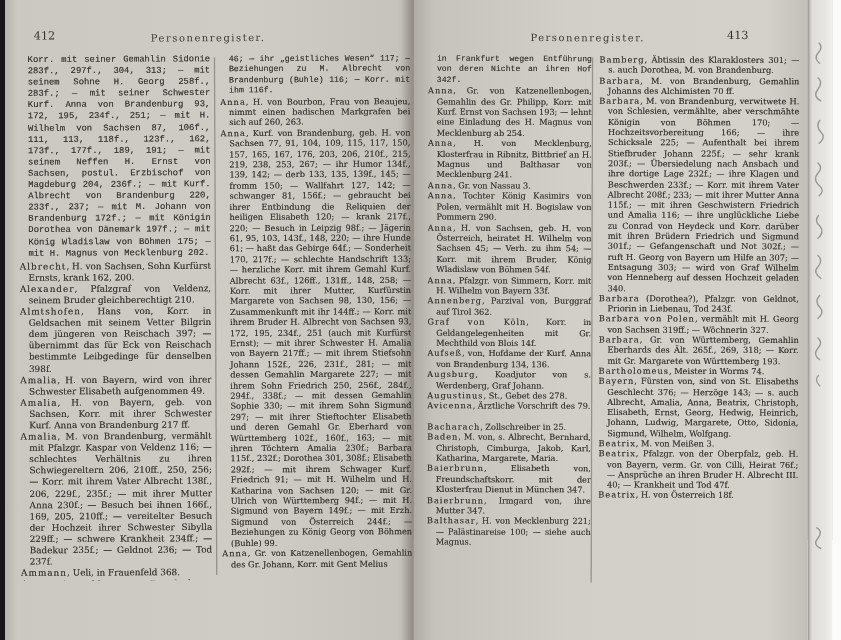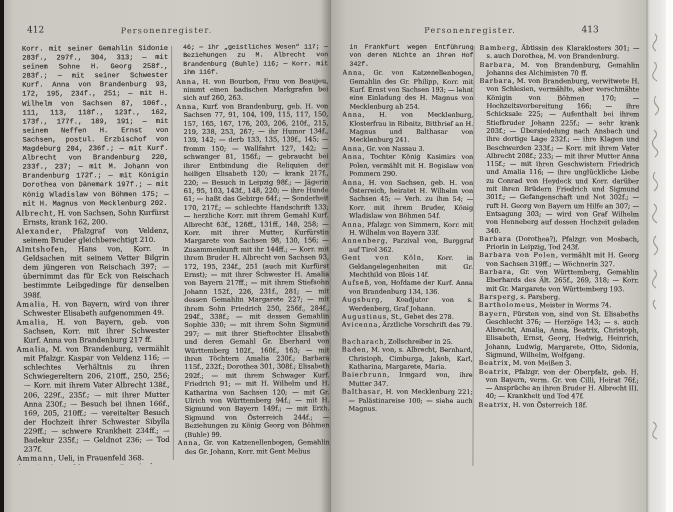--- a/index.html
+++ b/index.html
@@ -84,39 +84,39 @@
       <div class="pageno">413</div>
       <div class="col c3">
           <p class="para cont"><span>in Frankfurt wegen Entführung von deren Nichte an ihren Hof 342f.</span></p>
           <p class="para entry"><span class="term">Anna</span><span>, Gr. von Katzenellenbogen, Gemahlin des Gr. Philipp, Korr. mit Kurf. Ernst von Sachsen 193; — lehnt eine Einladung des H. Magnus von Mecklenburg ab 254.</span></p>
           <p class="para entry"><span class="term">Anna</span><span>, H. von Mecklenburg, Klosterfrau in Ribnitz, Bittbrief an H. Magnus und Balthasar von Mecklenburg 241.</span></p>
           <p class="para entry"><span class="term">Anna</span><span>, Gr. von Nassau 3.</span></p>
           <p class="para entry"><span class="term">Anna</span><span>, Tochter König Kasimirs von Polen, vermählt mit H. Bogislaw von Pommern 290.</span></p>
           <p class="para entry"><span class="term">Anna</span><span>, H. von Sachsen, geb. H. von Österreich, heiratet H. Wilhelm von Sachsen 45; — Verh. zu ihm 54; — Korr. mit ihrem Bruder, König Wladislaw von Böhmen 54f.</span></p>
           <p class="para entry"><span class="term">Anna</span><span>, Pfalzgr. von Simmern, Korr. mit H. Wilhelm von Bayern 33f.</span></p>
           <p class="para entry"><span class="term">Annenberg</span><span>, Parzival von, Burggraf auf Tirol 362.</span></p>
-          <p class="para entry"><span class="term">Gent von Köln</span><span>, Korr. in Geldangelegenheiten mit Gr. Mechthild von Blois 14f.</span></p>
+          <p class="para entry"><span class="term">Graf von Köln</span><span>, Korr. in Geldangelegenheiten mit Gr. Mechthild von Blois 14f.</span></p>
           <p class="para entry"><span class="term">Aufseß</span><span>, von, Hofdame der Kurf. Anna von Brandenburg 134, 136.</span></p>
           <p class="para entry"><span class="term">Augsburg</span><span>, Koadjutor von s. Werdenberg, Graf Johann.</span></p>
           <p class="para entry"><span class="term">Augustinus</span><span>, St., Gebet des 278.</span></p>
           <p class="para entry"><span class="term">Avicenna</span><span>, Ärztliche Vorschrift des 79.</span></p>
           <p class="para entry gap"><span class="term">Bacharach</span><span>, Zollschreiber in 25.</span></p>
           <p class="para entry"><span class="term">Baden</span><span>, M. von, s. Albrecht, Bernhard, Christoph, Cimburga, Jakob, Karl, Katharina, Margarete, Maria.</span></p>
+          <p class="para entry"><span class="term">Baierbrunn</span><span>, Elisabeth von, Freundschaftskorr. mit der Klosterfrau Dienut in München 347.</span></p>
           <p class="para entry"><span class="term">Baierbrunn</span><span>, Irmgard von, ihre Mutter 347.</span></p>
           <p class="para entry"><span class="term">Balthasar</span><span>, H. von Mecklenburg 221; — Palästinareise 100; — siehe auch Magnus.</span></p>
         </div>
       <div class="colrule"></div>
       <div class="col c4">
           <p class="para entry"><span class="term">Bamberg</span><span>, Äbtissin des Klaraklosters 301; — s. auch Dorothea, M. von Brandenburg.</span></p>
           <p class="para entry"><span class="term">Barbara</span><span>, M. von Brandenburg, Gemahlin Johanns des Alchimisten 70 ff.</span></p>
           <p class="para entry"><span class="term">Barbara</span><span>, M. von Brandenburg, verwitwete H. von Schlesien, vermählte, aber verschmähte Königin von Böhmen 170; — Hochzeitsvorbereitung 166; — ihre Schicksale 225; — Aufenthalt bei ihrem Stiefbruder Johann 225f.; — sehr krank 203f.; — Übersiedelung nach Ansbach und ihre dortige Lage 232f.; — ihre Klagen und Beschwerden 233f.; — Korr. mit ihrem Vater Albrecht 208f.; 233; — mit ihrer Mutter Anna 115f.; — mit ihren Geschwistern Friedrich und Amalia 116; — ihre unglückliche Liebe zu Conrad von Heydeck und Korr. darüber mit ihren Brüdern Friedrich und Sigmund 301f.; — Gefangenschaft und Not 302f.; — ruft H. Georg von Bayern um Hilfe an 307; — Entsagung 303; — wird von Graf Wilhelm von Henneberg auf dessen Hochzeit geladen 340.</span></p>
-          <p class="para entry"><span class="term">Barbara</span><span> (Dorothea?), Pfalzgr. von Mosbach, Priorin in Leipzig, Tod 243f.</span></p>
+          <p class="para entry"><span class="term">Barbara</span><span> (Dorothea?), Pfalzgr. von Geldnot, Priorin in Liebenau, Tod 243f.</span></p>
           <p class="para entry"><span class="term">Barbara von Polen</span><span>, vermählt mit H. Georg von Sachsen 319ff.; — Wöchnerin 327.</span></p>
           <p class="para entry"><span class="term">Barbara</span><span>, Gr. von Württemberg, Gemahlin Eberhards des Ält. 265f., 269, 318; — Korr. mit Gr. Margarete von Württemberg 193.</span></p>
-          <p class="para entry"><span class="term">Barsperg</span><span>, s. Parsberg.</span></p>
           <p class="para entry"><span class="term">Bartholomeus</span><span>, Meister in Worms 74.</span></p>
           <p class="para entry"><span class="term">Bayern</span><span>, Fürsten von, sind von St. Elisabeths Geschlecht 376; — Herzöge 143; — s. auch Albrecht, Amalia, Anna, Beatrix, Christoph, Elisabeth, Ernst, Georg, Hedwig, Heinrich, Johann, Ludwig, Margarete, Otto, Sidonia, Sigmund, Wilhelm, Wolfgang.</span></p>
           <p class="para entry"><span class="term">Beatrix</span><span>, M. von Meißen 3.</span></p>
           <p class="para entry"><span class="term">Beatrix</span><span>, Pfalzgr. von der Oberpfalz, geb. H. von Bayern, verm. Gr. von Cilli, Heirat 76f.; — Ansprüche an ihren Bruder H. Albrecht III. 40; — Krankheit und Tod 47f.</span></p>
           <p class="para entry"><span class="term">Beatrix</span><span>, H. von Österreich 18f.</span></p>
         </div>
     </div>
   </div>
 
   <div class="fore-edge">

